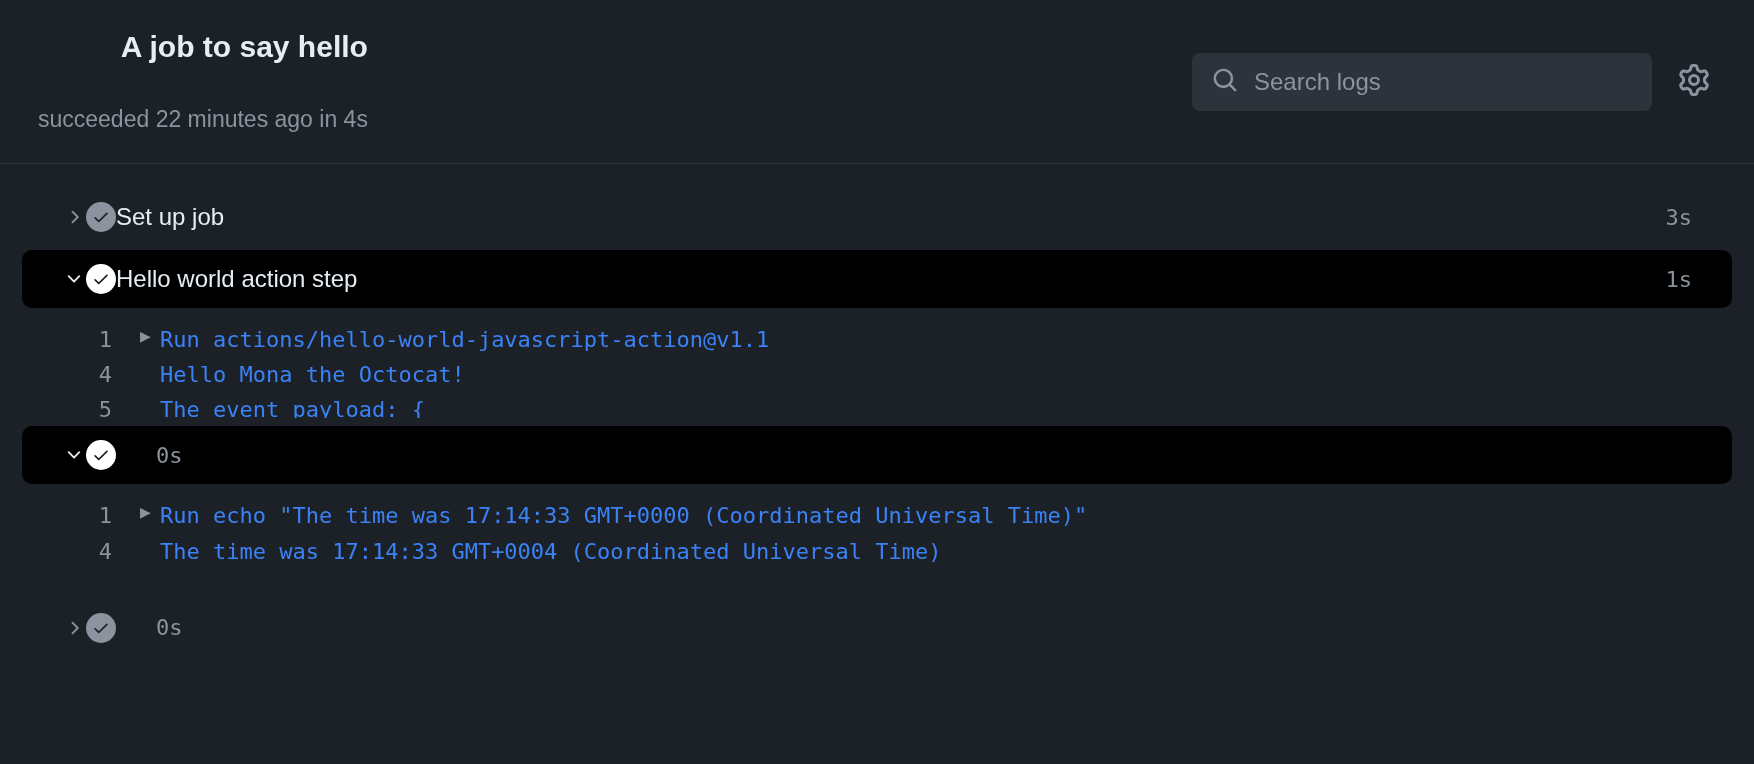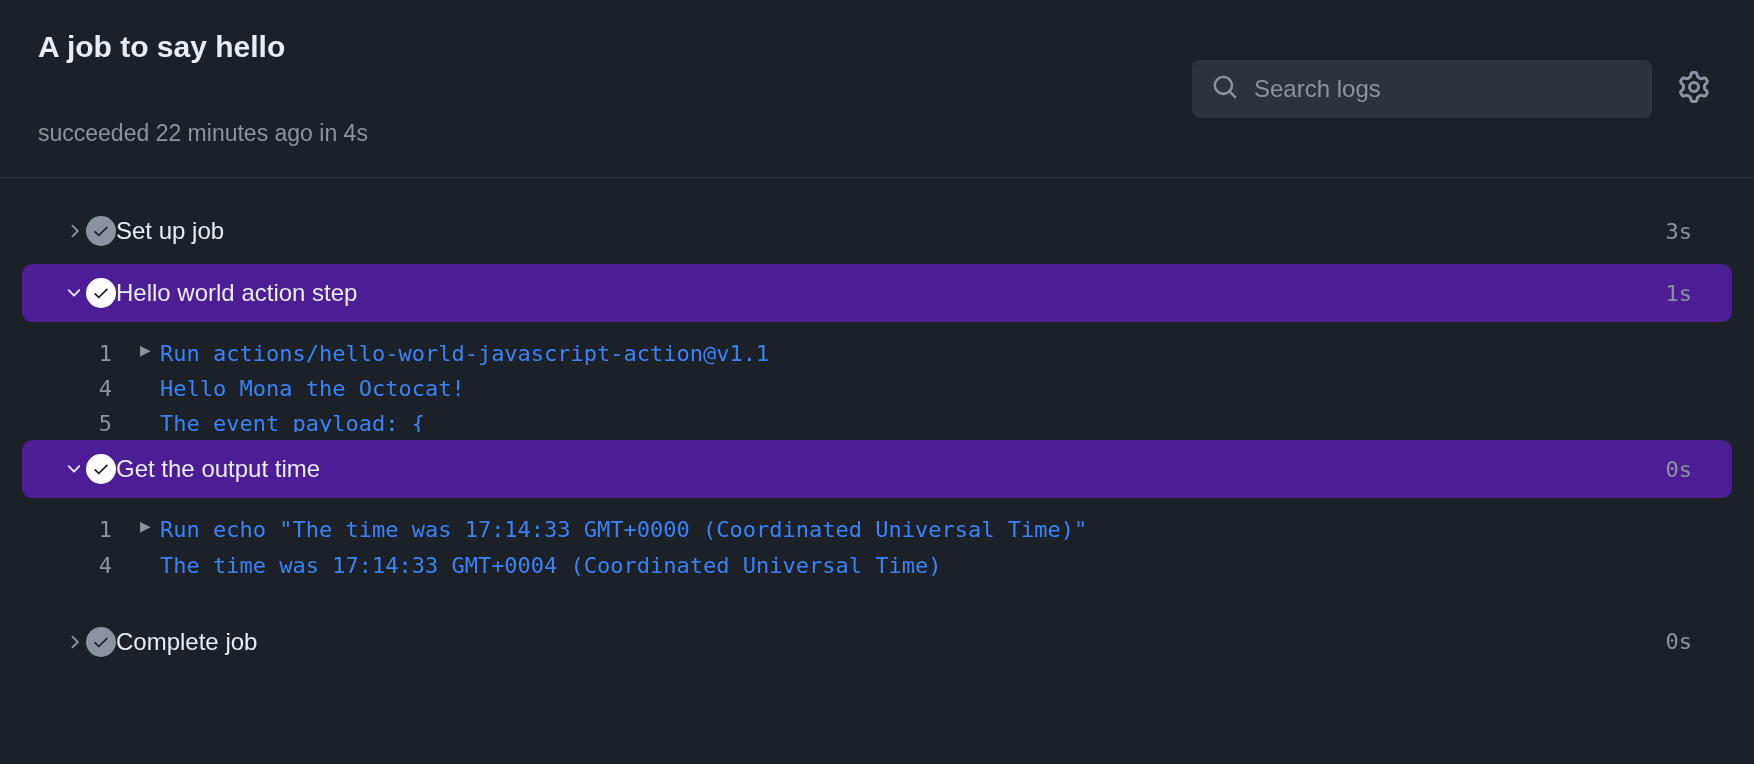--- a/index.html
+++ b/index.html
@@ -11,21 +11,21 @@
   height: 764px;
   overflow: hidden;
 }
 .header {
   display: flex;
   align-items: center;
   justify-content: space-between;
   padding: 30px 38px 30px 38px;
   border-bottom: 1px solid #30363d;
 }
-.header-left { display: flex; flex-direction: column; gap: 20px; }
+.header-left { display: flex; flex-direction: column; gap: 6px; text-align: right; }
 .job-title { font-size: 30px; font-weight: 700; color: #e6edf3; }
 .job-subtitle { font-size: 23px; color: #8b949e; font-weight: 400; margin-top: 36px; }
 .header-right { display: flex; align-items: center; gap: 20px; }
 .search-box {
   display: flex;
   align-items: center;
   background: #2d333b;
   border-radius: 8px;
   padding: 12px 20px;
   width: 460px;
@@ -53,21 +53,21 @@
 }
 .steps { padding: 20px 0 0 0; }
 .step-row {
   display: flex;
   align-items: center;
   padding: 14px 40px 14px 40px;
   gap: 0;
   border-radius: 10px;
   margin: 4px 22px;
 }
-.step-row.expanded { background: #4c1d95; }
+.step-row.expanded { background: #000000; }
 .chevron {
   width: 24px;
   display: flex;
   align-items: center;
   justify-content: center;
   color: #8b949e;
   cursor: pointer;
 }
 .status-icon {
   width: 30px;
@@ -196,21 +196,20 @@
     <span class="chevron">
       <svg width="20" height="20" viewBox="0 0 16 16" fill="#e6edf3">
           <path d="M12.78 5.22a.75.75 0 0 1 0 1.06l-4.25 4.25a.75.75 0 0 1-1.06 0L3.22 6.28a.751.751 0 0 1 .018-1.042.751.751 0 0 1 1.042-.018L8 8.94l3.72-3.72a.75.75 0 0 1 1.06 0Z"></path>
         </svg>
     </span>
     <span class="status-icon bright">
       <svg width="18" height="18" viewBox="0 0 16 16" fill="#1c2128">
           <path d="M13.78 4.22a.75.75 0 0 1 0 1.06l-7.25 7.25a.75.75 0 0 1-1.06 0L2.22 9.28a.751.751 0 0 1 .018-1.042.751.751 0 0 1 1.042-.018L6 10.94l6.72-6.72a.75.75 0 0 1 1.06 0Z"></path>
         </svg>
     </span>
-    <span class="step-name">Get the output time</span>
     <span class="step-duration">0s</span>
   </div>
   <div class="log-block">
     <div class="log-line">
       <span class="log-num">1</span>
       <span class="log-caret">▶</span>
       <span class="log-text">Run echo "The time was 17:14:33 GMT+0000 (Coordinated Universal Time)"</span>
     </div>
     <div class="log-line">
       <span class="log-num">4</span>
@@ -225,17 +224,16 @@
     <span class="chevron">
       <svg width="20" height="20" viewBox="0 0 16 16" fill="#8b949e">
           <path d="M6.22 3.22a.75.75 0 0 1 1.06 0l4.25 4.25a.75.75 0 0 1 0 1.06l-4.25 4.25a.751.751 0 0 1-1.042-.018.751.751 0 0 1-.018-1.042L9.94 8 6.22 4.28a.75.75 0 0 1 0-1.06Z"></path>
         </svg>
     </span>
     <span class="status-icon dim">
       <svg width="18" height="18" viewBox="0 0 16 16" fill="#1c2128">
           <path d="M13.78 4.22a.75.75 0 0 1 0 1.06l-7.25 7.25a.75.75 0 0 1-1.06 0L2.22 9.28a.751.751 0 0 1 .018-1.042.751.751 0 0 1 1.042-.018L6 10.94l6.72-6.72a.75.75 0 0 1 1.06 0Z"></path>
         </svg>
     </span>
-    <span class="step-name">Complete job</span>
     <span class="step-duration">0s</span>
   </div>
 
 </div>
 
 </body></html>

